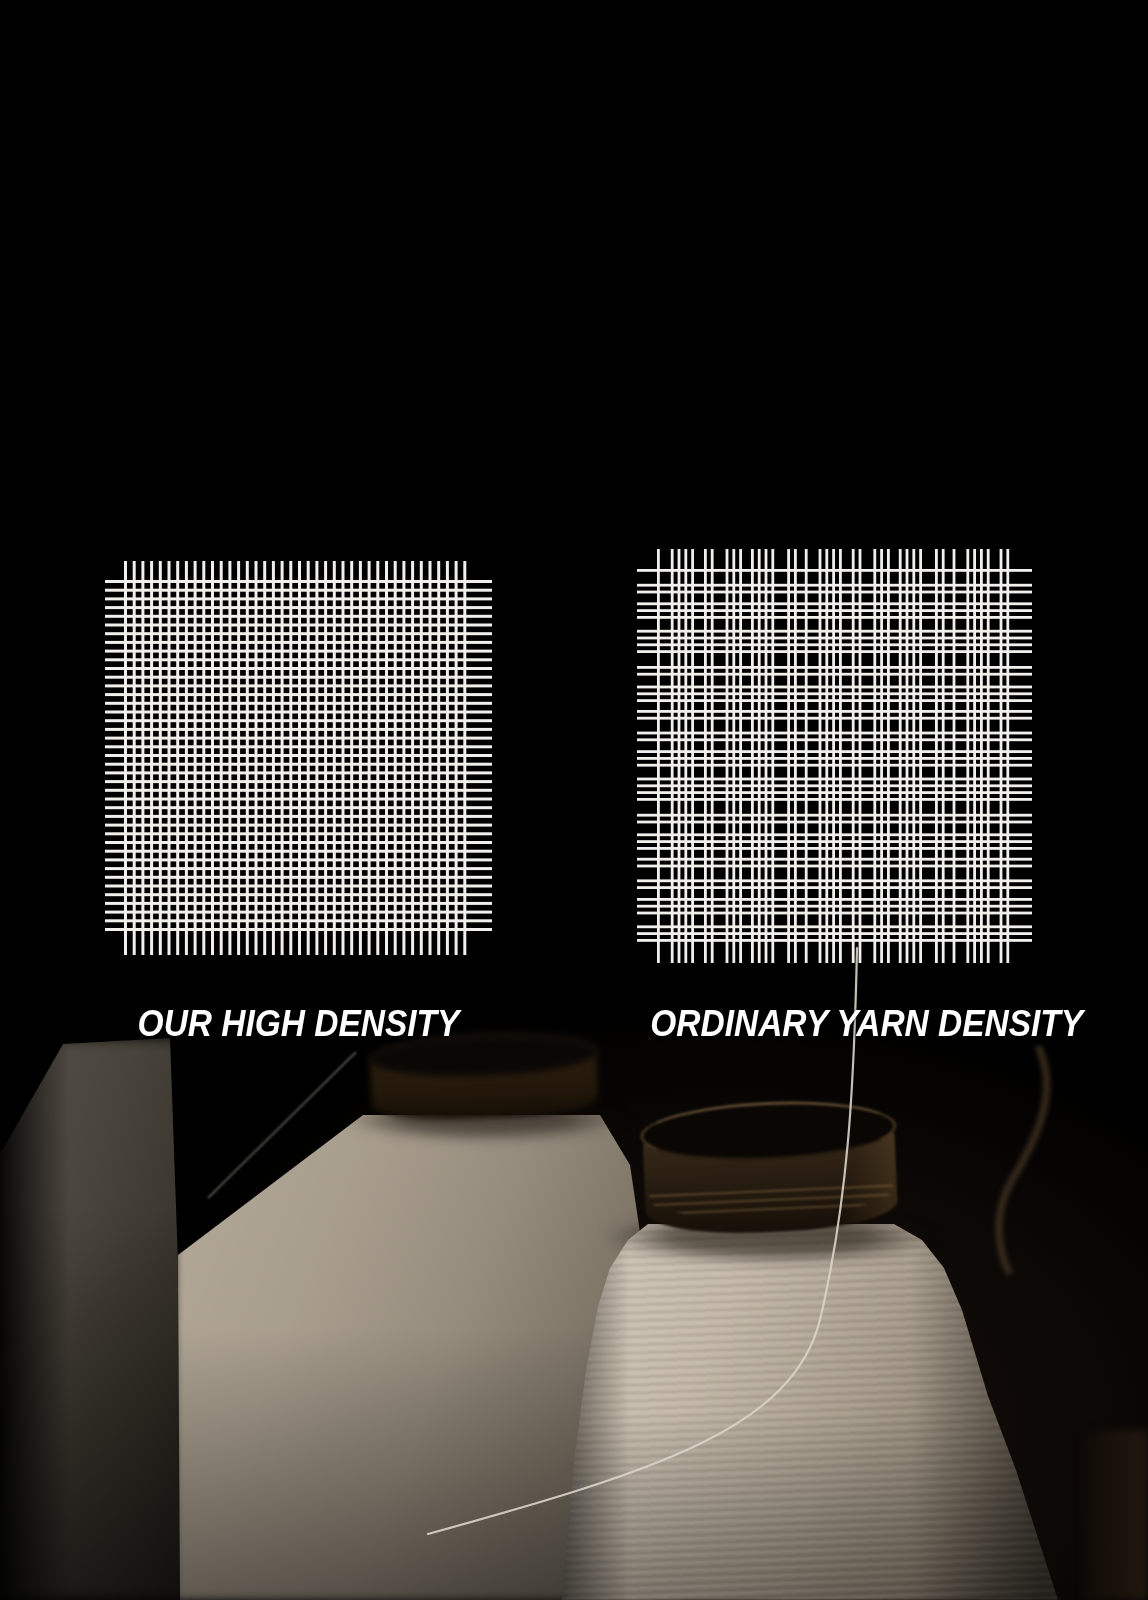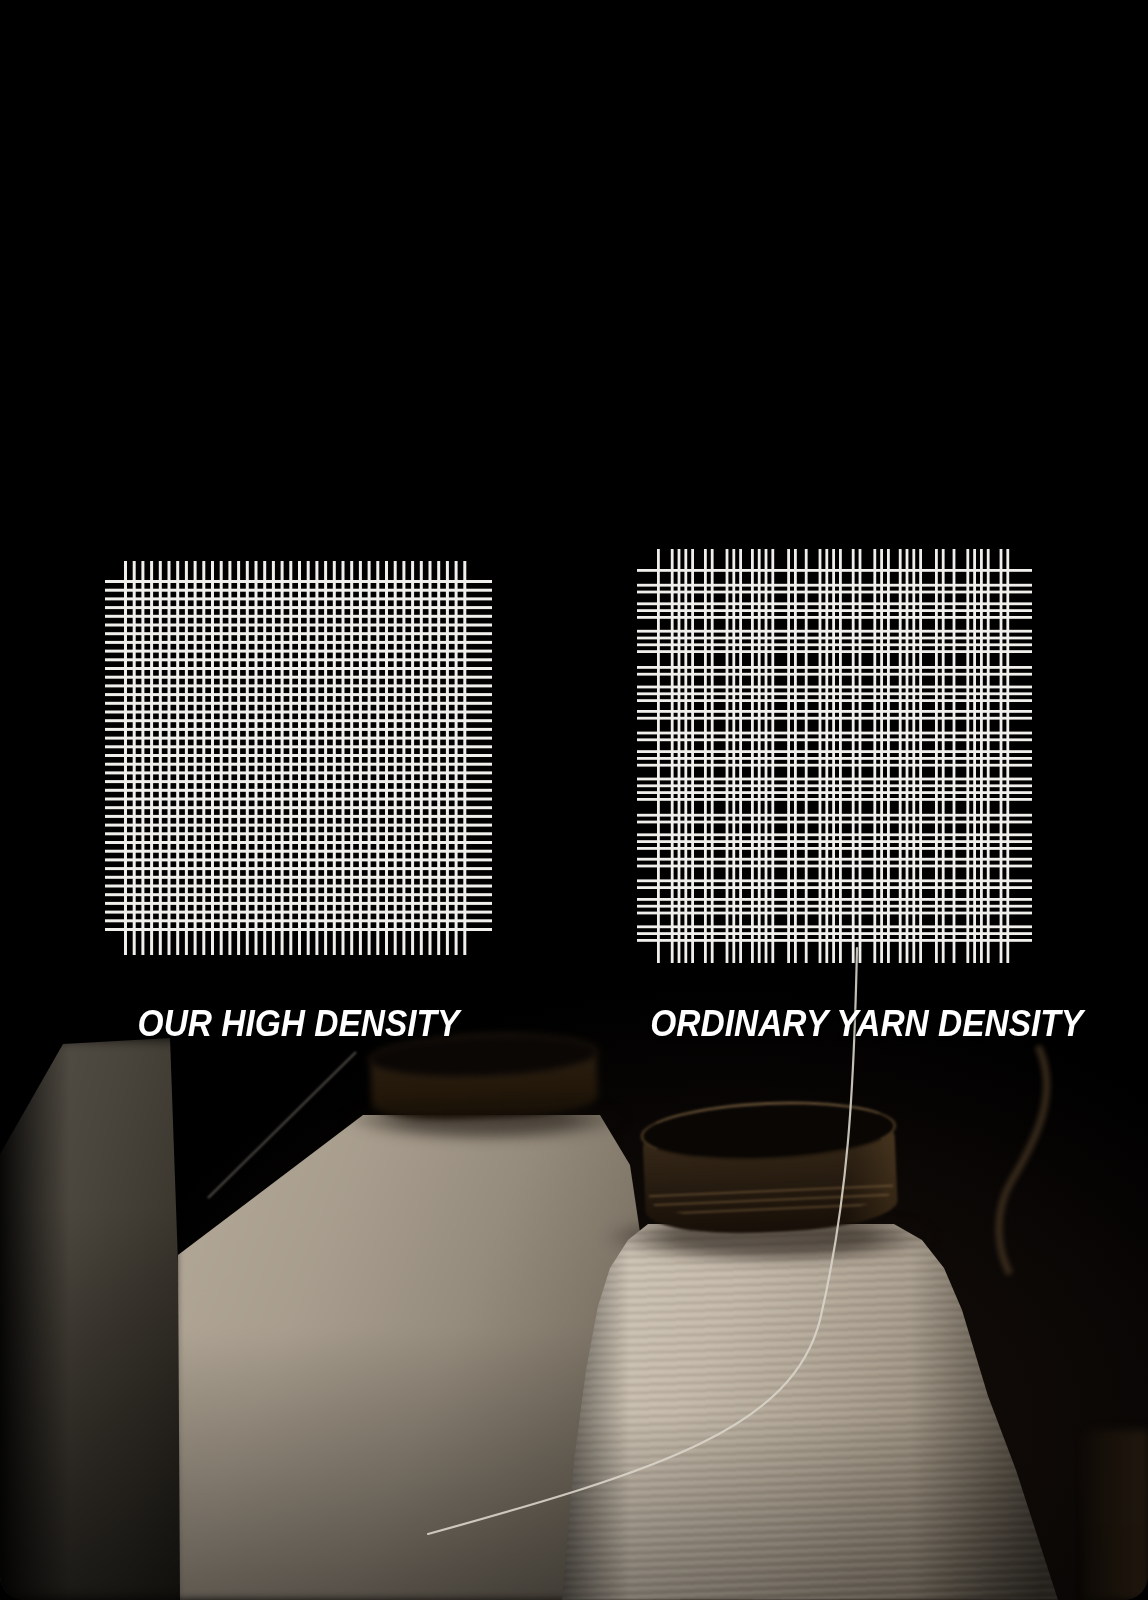--- a/index.html
+++ b/index.html
@@ -1,20 +1,19 @@
 <!DOCTYPE html>
 <html style="--bg: #000000; --ink: #ffffff; --divider: #eeeeee; --grid_line: #f0efec; --thread: #d9d4c9;"><head>
 <meta charset="utf-8">
 <style>
   html,body{margin:0;padding:0;background:#000;}
   .page{
     position:relative;width:1148px;height:1600px;overflow:hidden;
     background:var(--bg,#000);
     font-family:"Liberation Sans", sans-serif;
-    border-radius:24px;
   }
   
   .title{
     position:absolute;top:112px;left:11px;width:100%;text-align:center;
     font-size:92px;line-height:108px;font-weight:bold;font-style:italic;
     color:var(--ink,#fff);letter-spacing:1px;word-spacing:30px;white-space:nowrap;
     transform:scaleX(0.92);
   }
   .divider{position:absolute;left:97px;width:956px;height:2px;background:var(--divider,#fff);}
   .divider.top{top:267px;}

